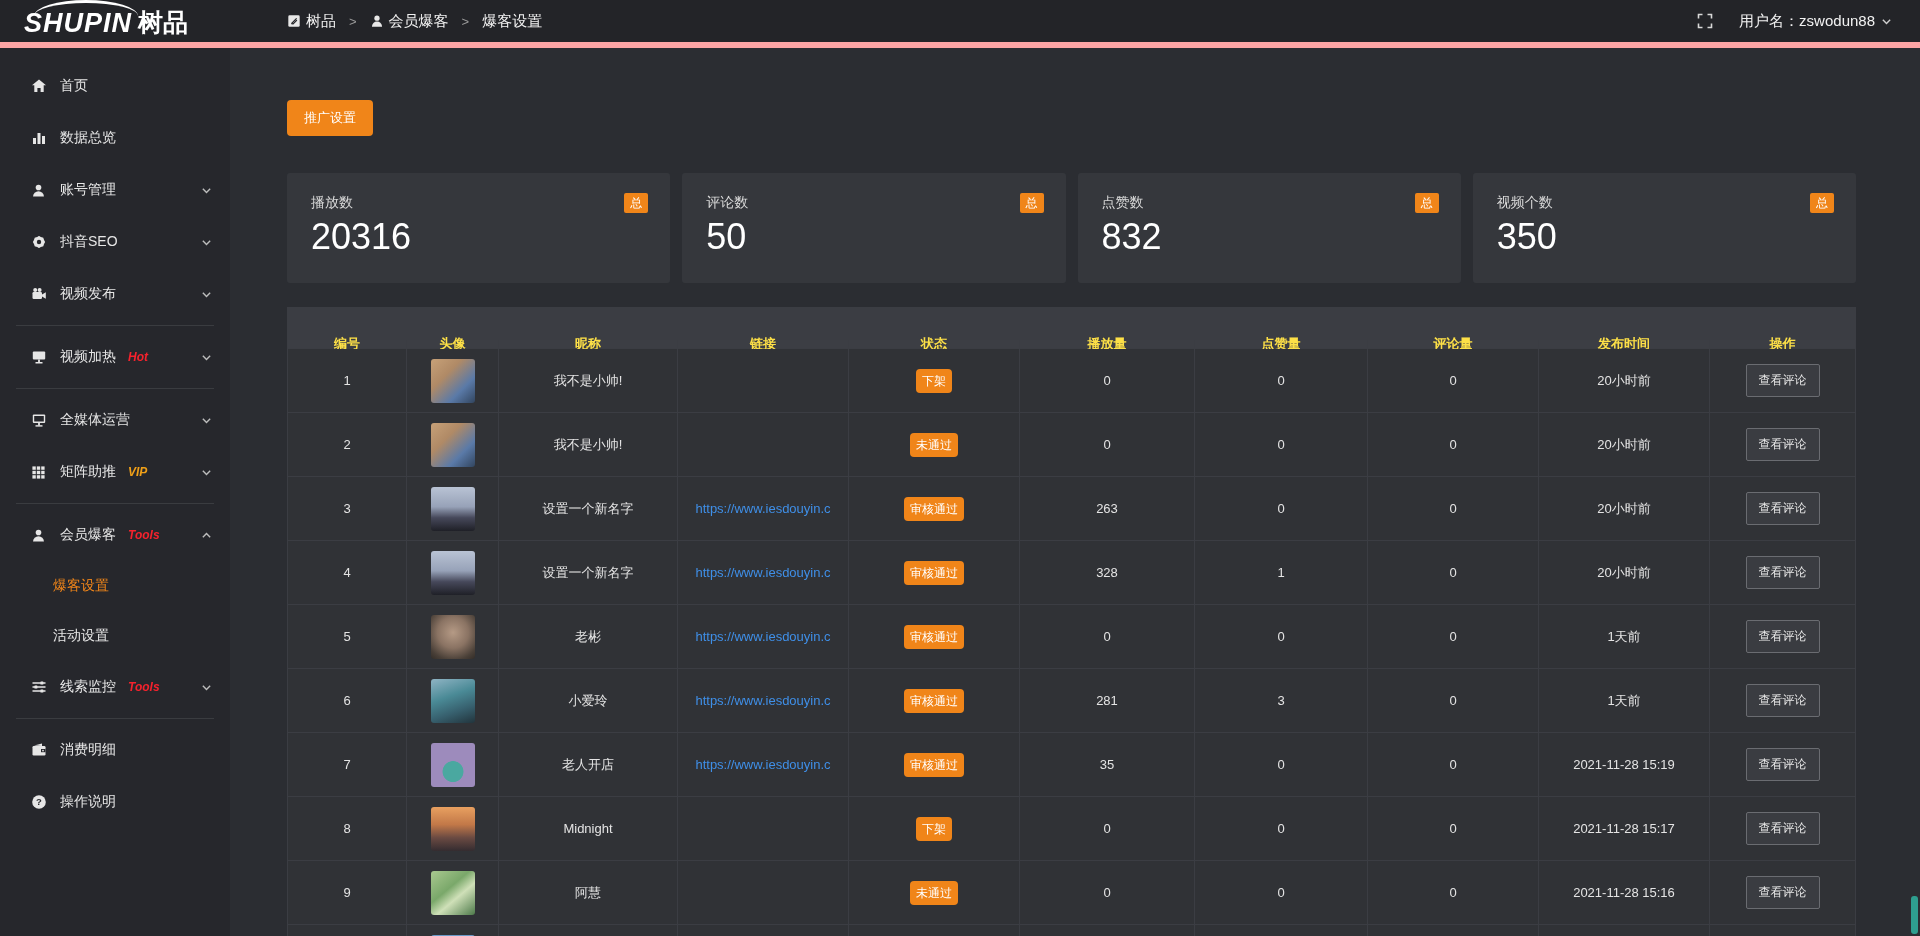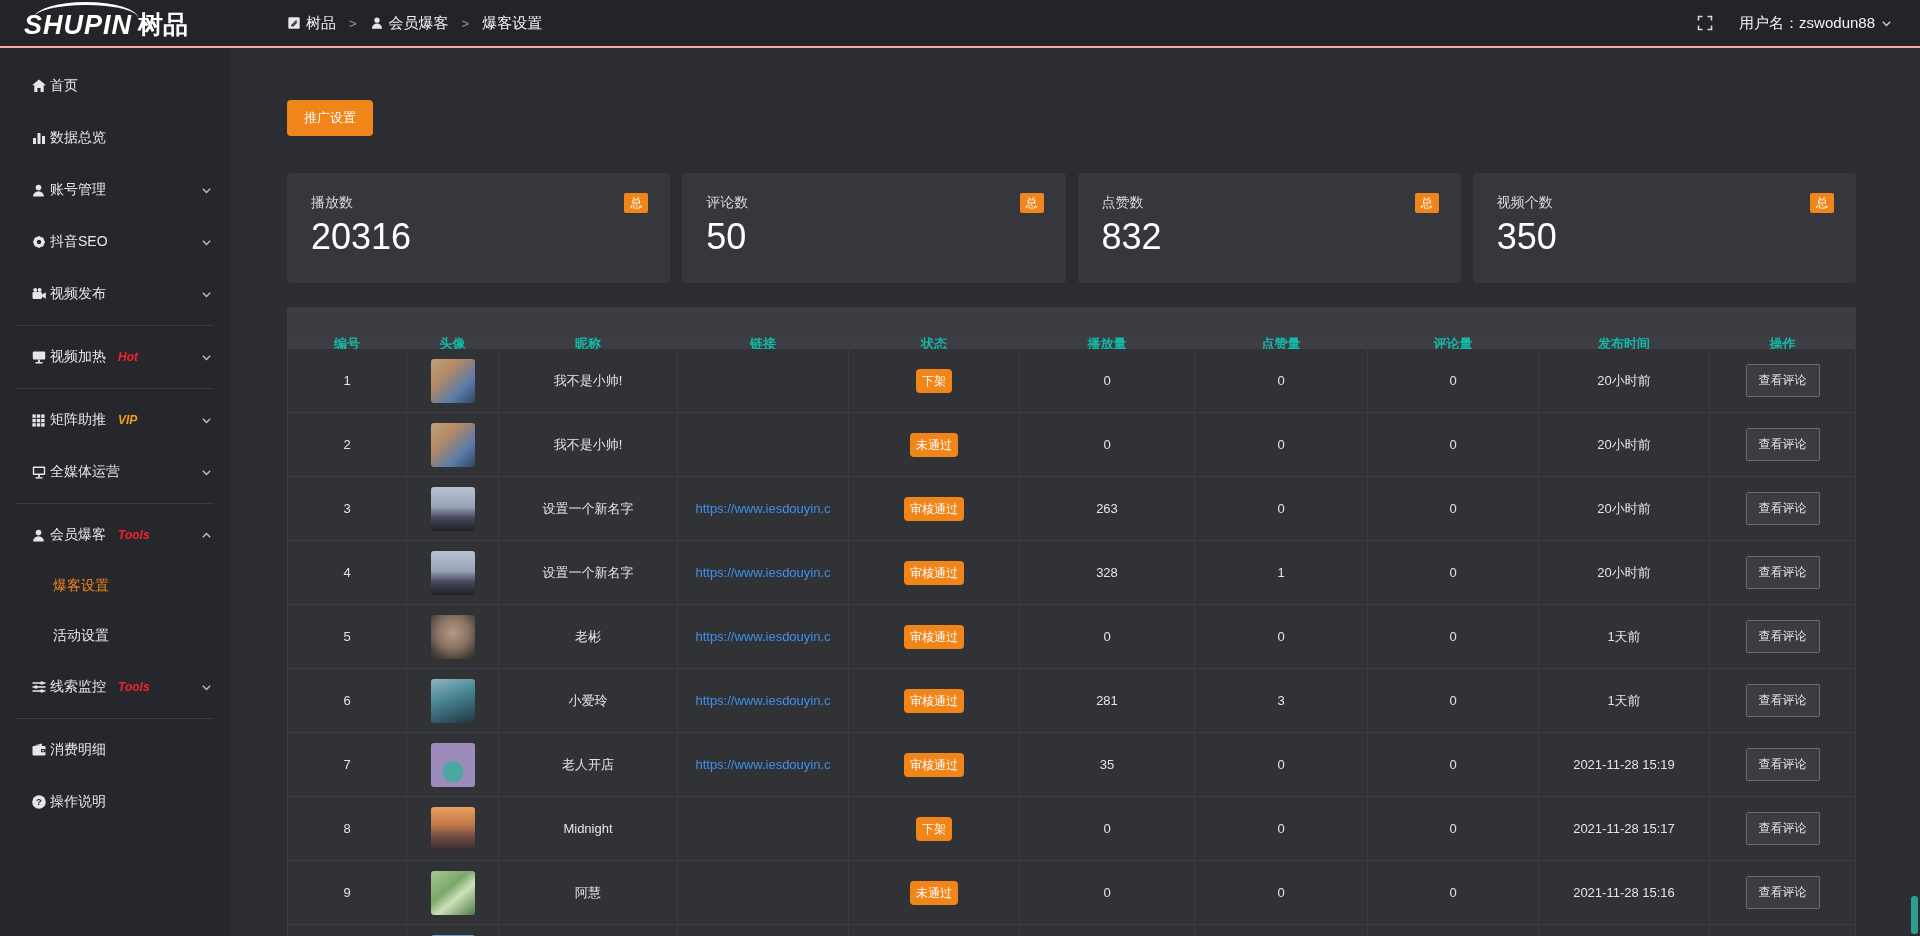--- a/index.html
+++ b/index.html
@@ -5,21 +5,21 @@
   * { margin:0; padding:0; box-sizing:border-box; }
   html,body { width:1920px; height:936px; overflow:hidden; }
   body {
     font-family:"Liberation Sans","DejaVu Sans",sans-serif;
     background:#2b2d32; color:#e8e8e8; position:relative;
   }
   
   .topbar {
     position:absolute; top:0; left:0; width:1920px; height:48px;
     background:#232428; display:flex; align-items:center; z-index:5;
-    border-bottom:2px solid #fca5a5;
+    border-bottom:6px solid #fca5a5;
   }
   .logo { width:230px; padding-left:24px; display:flex; align-items:flex-end; position:relative; height:48px; }
   .logo-en {
     font-size:27px; font-weight:bold; color:#fff; letter-spacing:1px;
     line-height:44px; font-style:italic;
   }
   .logo-cn { font-size:25px; font-weight:bold; color:#fff; margin-left:6px; line-height:46px; }
   .logo-arc {
     position:absolute; top:3px; left:34px; width:104px; height:16px;
     border-top:3px solid #fff; border-radius:50% 50% 0 0 / 100% 100% 0 0;
@@ -35,21 +35,21 @@
   
   .sidebar {
     position:absolute; top:48px; left:0; bottom:0; width:230px;
     background:#26272c; padding-top:12px; z-index:4;
   }
   .s-item {
     height:52px; display:flex; align-items:center; padding:0 18px 0 30px;
     cursor:pointer; position:relative; color:#e6e6e6; font-size:14px;
   }
   .s-ico { width:17px; display:inline-flex; justify-content:center; color:#e6e6e6; flex:none; }
-  .s-label { margin-left:3px; white-space:nowrap;text-align:right; }
+  .s-label { margin-left:13px; white-space:nowrap;text-align:right; }
   .s-badge { font-size:12px; font-weight:bold; font-style:italic; margin-left:12px; }
   .s-badge.red  { color:#f5222d; }
   .s-badge.gold { color:#f0a018; }
   .s-chev { margin-left:auto; display:inline-flex; color:#bdbdbd; }
   .s-divider { height:1px; background:#3a3c40; margin:5px 16px; }
   .s-sub { height:50px; display:flex; align-items:center; padding-left:53px; font-size:14px; color:#e6e6e6; cursor:pointer; }
   .s-sub.active { color:#f08519; }
   
   .content { position:absolute; top:48px; left:230px; right:0; bottom:0; padding:52px 0 0 57px; }
   .promo-btn {
@@ -70,21 +70,21 @@
   
   .table-wrap { width:1569px; margin-top:24px; height:631px; overflow:hidden; }
   .grid {
     display:grid; width:100%;
     grid-template-columns:118px 91px 178px 170px 170px 174px 172px 170px 170px auto;
     grid-template-rows:40px repeat(10,63px);
     gap:1px; background:#3b3d43; border:1px solid #3b3d43;
   }
   .tr { display:contents; }
   .th {
-    background:#3c3e44; color:#14b8a6; font-size:13px; font-weight:bold;
+    background:#3c3e44; color:#fde047; font-size:13px; font-weight:bold;
     display:flex; align-items:center; justify-content:center;margin-top:32px;
   }
   .td {
     background:#303236; color:#e4e4e4; font-size:13px;
     display:flex; align-items:center; justify-content:center; overflow:hidden;
   }
   .link { color:#3f8fe8; text-decoration:none; white-space:nowrap; padding:0 6px; }
   .badge {
     background:#f08519; color:#fff; font-size:12px; padding:6px 6px;
     border-radius:4px; line-height:1; white-space:nowrap;
@@ -246,53 +246,53 @@
           <path d="M2 4 L6 8.2 L10 4" stroke="currentColor" stroke-width="1.5" fill="none"></path>
         </svg>
       </span>
   </div>
 
 
   <div class="s-divider"></div>
 
   <div class="s-item">
     <span class="s-ico">
+        <svg width="16" height="16" viewBox="0 0 16 16">
+          <rect x="1.8" y="2.5" width="12.4" height="8.5" rx="1" fill="currentColor"></rect>
+          <rect x="3.2" y="4" width="9.6" height="5.5" fill="#26272c"></rect>
+          <rect x="7.1" y="11" width="1.8" height="2.5" fill="currentColor"></rect>
+          <rect x="4.5" y="13.2" width="7" height="1.4" fill="currentColor"></rect>
+        </svg>
+      </span>
+    <span class="s-label">全媒体运营</span>
+    <span class="s-chev">
+        <svg width="11" height="11" viewBox="0 0 12 12">
+          <path d="M2 4 L6 8.2 L10 4" stroke="currentColor" stroke-width="1.5" fill="none"></path>
+        </svg>
+      </span>
+  </div>
+
+  <div class="s-item">
+    <span class="s-ico">
         <svg width="15" height="15" viewBox="0 0 16 16">
           <g fill="currentColor">
             <rect x="1.5" y="1.5" width="3.6" height="3.6"></rect>
             <rect x="6.2" y="1.5" width="3.6" height="3.6"></rect>
             <rect x="10.9" y="1.5" width="3.6" height="3.6"></rect>
             <rect x="1.5" y="6.2" width="3.6" height="3.6"></rect>
             <rect x="6.2" y="6.2" width="3.6" height="3.6"></rect>
             <rect x="10.9" y="6.2" width="3.6" height="3.6"></rect>
             <rect x="1.5" y="10.9" width="3.6" height="3.6"></rect>
             <rect x="6.2" y="10.9" width="3.6" height="3.6"></rect>
             <rect x="10.9" y="10.9" width="3.6" height="3.6"></rect>
           </g>
         </svg>
       </span>
     <span class="s-label">矩阵助推</span>
     <span class="s-badge gold">VIP</span>
-    <span class="s-chev">
-        <svg width="11" height="11" viewBox="0 0 12 12">
-          <path d="M2 4 L6 8.2 L10 4" stroke="currentColor" stroke-width="1.5" fill="none"></path>
-        </svg>
-      </span>
-  </div>
-
-  <div class="s-item">
-    <span class="s-ico">
-        <svg width="16" height="16" viewBox="0 0 16 16">
-          <rect x="1.8" y="2.5" width="12.4" height="8.5" rx="1" fill="currentColor"></rect>
-          <rect x="3.2" y="4" width="9.6" height="5.5" fill="#26272c"></rect>
-          <rect x="7.1" y="11" width="1.8" height="2.5" fill="currentColor"></rect>
-          <rect x="4.5" y="13.2" width="7" height="1.4" fill="currentColor"></rect>
-        </svg>
-      </span>
-    <span class="s-label">全媒体运营</span>
     <span class="s-chev">
         <svg width="11" height="11" viewBox="0 0 12 12">
           <path d="M2 4 L6 8.2 L10 4" stroke="currentColor" stroke-width="1.5" fill="none"></path>
         </svg>
       </span>
   </div>
 
   <div class="s-divider"></div>
 
   <div class="s-item">

